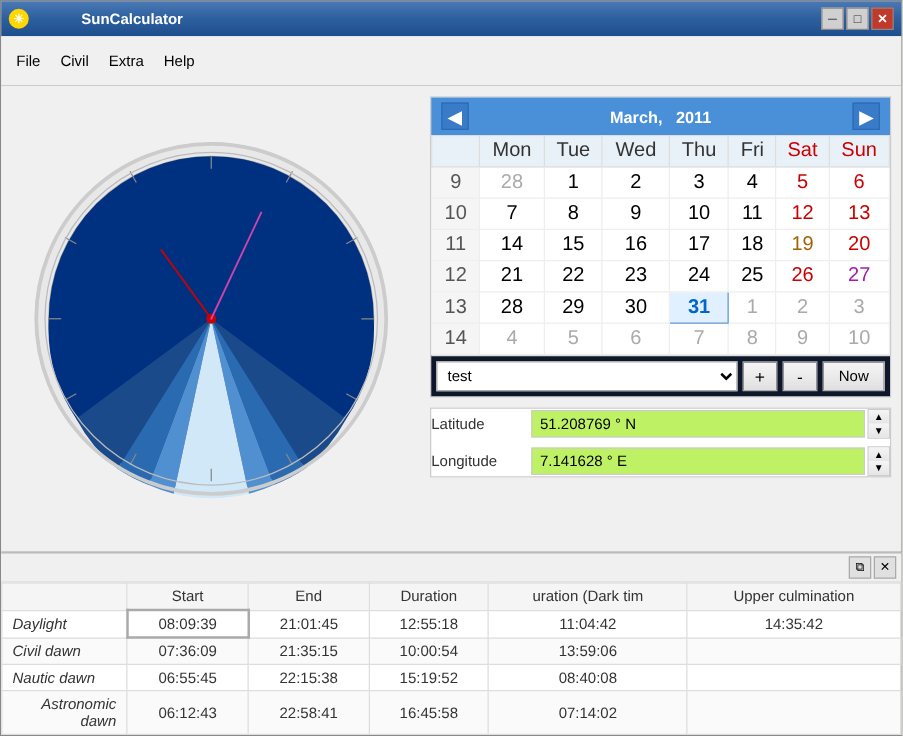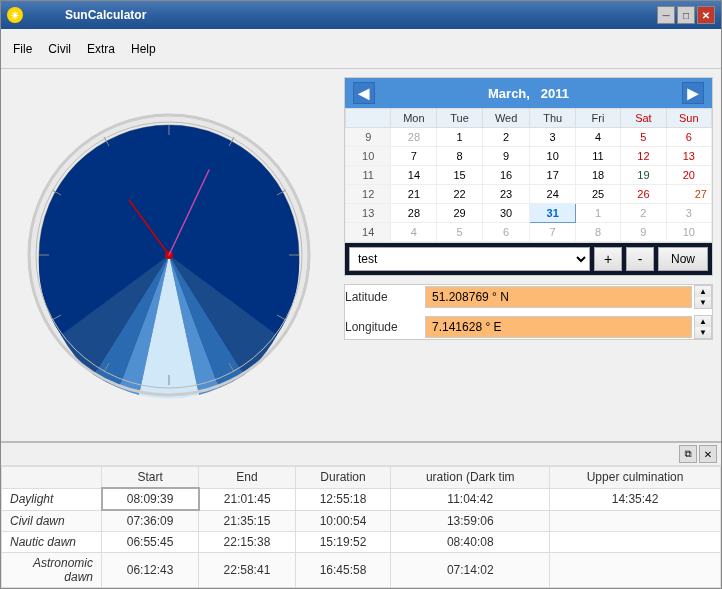--- a/index.html
+++ b/index.html
@@ -146,21 +146,21 @@
       height: 22px;
       display: flex;
       align-items: center;
       justify-content: center;
       font-size: 14px;
     }
 
     .calendar-table {
       width: 100%;
       border-collapse: collapse;
-      font-size: 11px;
+      font-size: 16px;
     }
     .calendar-table th {
       background: #e8f0f8;
       color: #333;
       text-align: center;
       padding: 3px;
       border: 1px solid #ddd;
       font-weight: normal;
     }
     .calendar-table td {
@@ -227,21 +227,21 @@
       width: 80px;
       font-size: 12px;
       color: #333;
     }
     .coord-value {
       flex: 1;
       border: 1px solid #ccc;
       padding: 2px 6px;
       font-size: 12px;
       height: 22px;
-      background: #fdba74;
+      background: #bef264;
     }
     .coord-spin {
       display: flex;
       flex-direction: column;
       border: 1px solid #ccc;
       margin-left: 2px;
     }
     .coord-spin-btn {
       width: 16px;
       height: 11px;
@@ -429,32 +429,32 @@
                 <td style="color: rgb(204, 0, 0);">12</td>
                 <td style="color: rgb(204, 0, 0);">13</td>
               </tr>
               <tr>
                 <td class="cal-week">11</td>
                 <td>14</td>
                 <td>15</td>
                 <td>16</td>
                 <td>17</td>
                 <td>18</td>
-                <td style="color: #14532d;">19</td>
+                <td style="color: #a16207;">19</td>
                 <td style="color: rgb(204, 0, 0);">20</td>
               </tr>
               <tr>
                 <td class="cal-week">12</td>
                 <td>21</td>
                 <td>22</td>
                 <td>23</td>
                 <td>24</td>
                 <td>25</td>
                 <td style="color: rgb(204, 0, 0);">26</td>
-                <td style="color: #c2410c; text-align: right;">27</td>
+                <td style="color: #a21caf;">27</td>
               </tr>
               <tr>
                 <td class="cal-week">13</td>
                 <td>28</td>
                 <td>29</td>
                 <td>30</td>
                 <td class="cal-today" style="background: rgb(224, 240, 255); border: 1px solid rgb(102, 153, 204);">31</td>
                 <td class="cal-other">1</td>
                 <td class="cal-other">2</td>
                 <td class="cal-other">3</td>

